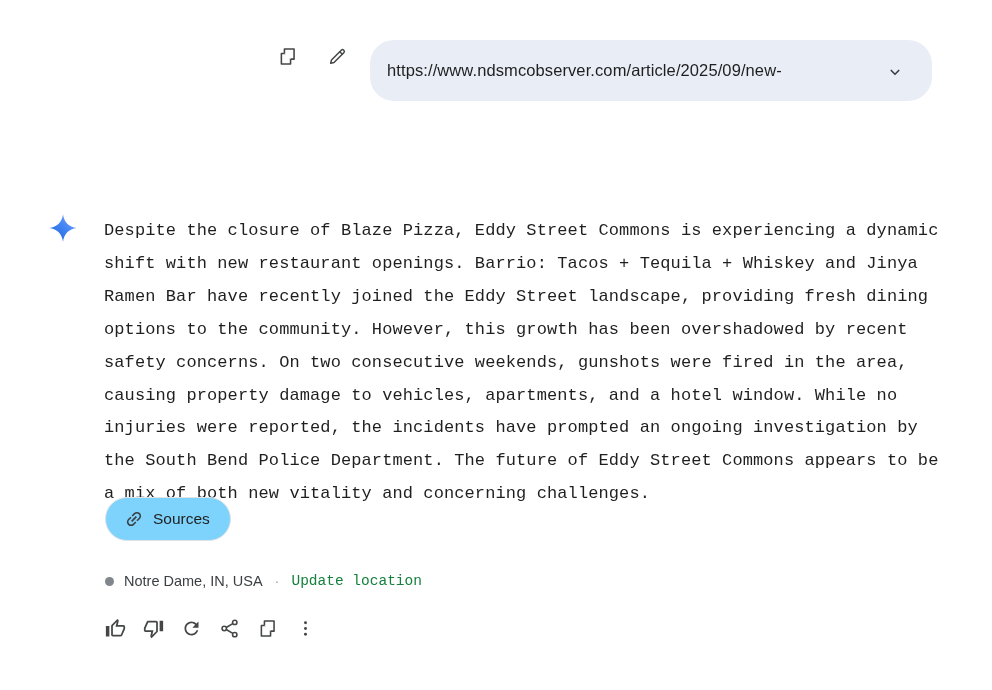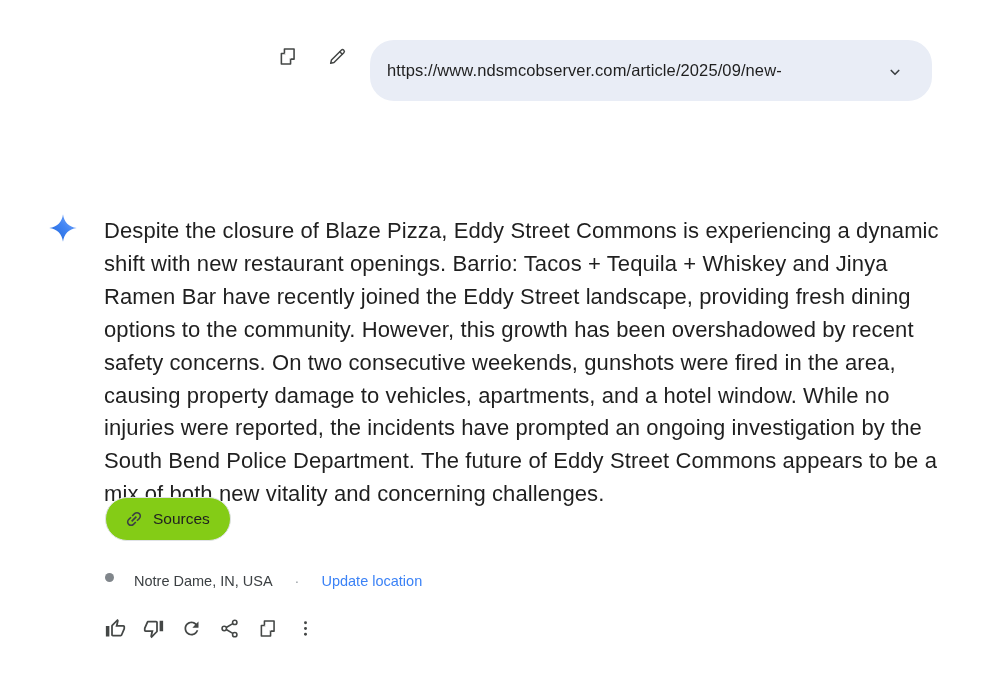--- a/index.html
+++ b/index.html
@@ -54,65 +54,67 @@
   
   .sparkle {
     position: absolute;
     left: 48px; top: 213px;
     width: 30px; height: 30px;
   }
   .response-text {
     position: absolute;
     left: 104px; top: 215px;
     width: 838px;
-    font-size: 22px;
+    font-size: 17px;
     line-height: 32.9px;
     letter-spacing: 0.1px;
     color: #1f1f1f;
+    font-family: Liberation Mono, monospace;
   }
 
   
   .sources-btn {
     position: absolute;
     left: 105px; top: 497px;
     height: 44px;
     display: inline-flex;
     align-items: center;
     gap: 9px;
     padding: 0 20px 0 18px;
-    background: #84cc16;
+    background: #7dd3fc;
     border: 1px solid #e0e3e7;
     border-radius: 22px;
     font-family: "Liberation Sans", "DejaVu Sans", sans-serif;
     font-size: 15.5px;
     color: #1f1f1f;
     cursor: pointer;
   }
 
   
   .location-row {
     position: absolute;
     left: 105px; top: 573px;
     display: flex;
-    align-items: flex-start;
-    gap: 20px;
+    align-items: center;
+    gap: 10px;
     font-size: 14.5px;
     color: #3c4043;
   }
   .location-dot {
     width: 9px; height: 9px;
     border-radius: 50%;
     background: #80868b;
     flex: 0 0 auto;
   }
   .location-sep { color: #9aa0a6; padding: 0 2px; }
   .update-location {
-    color: #3b82f6;
+    color: #15803d;
     text-decoration: none;
     cursor: pointer;
+    font-family: Liberation Mono, monospace;
   }
 
   
   .actions-row {
     position: absolute;
     left: 99px; top: 612px;
     display: flex;
     align-items: center;
     gap: 5px;
   }

